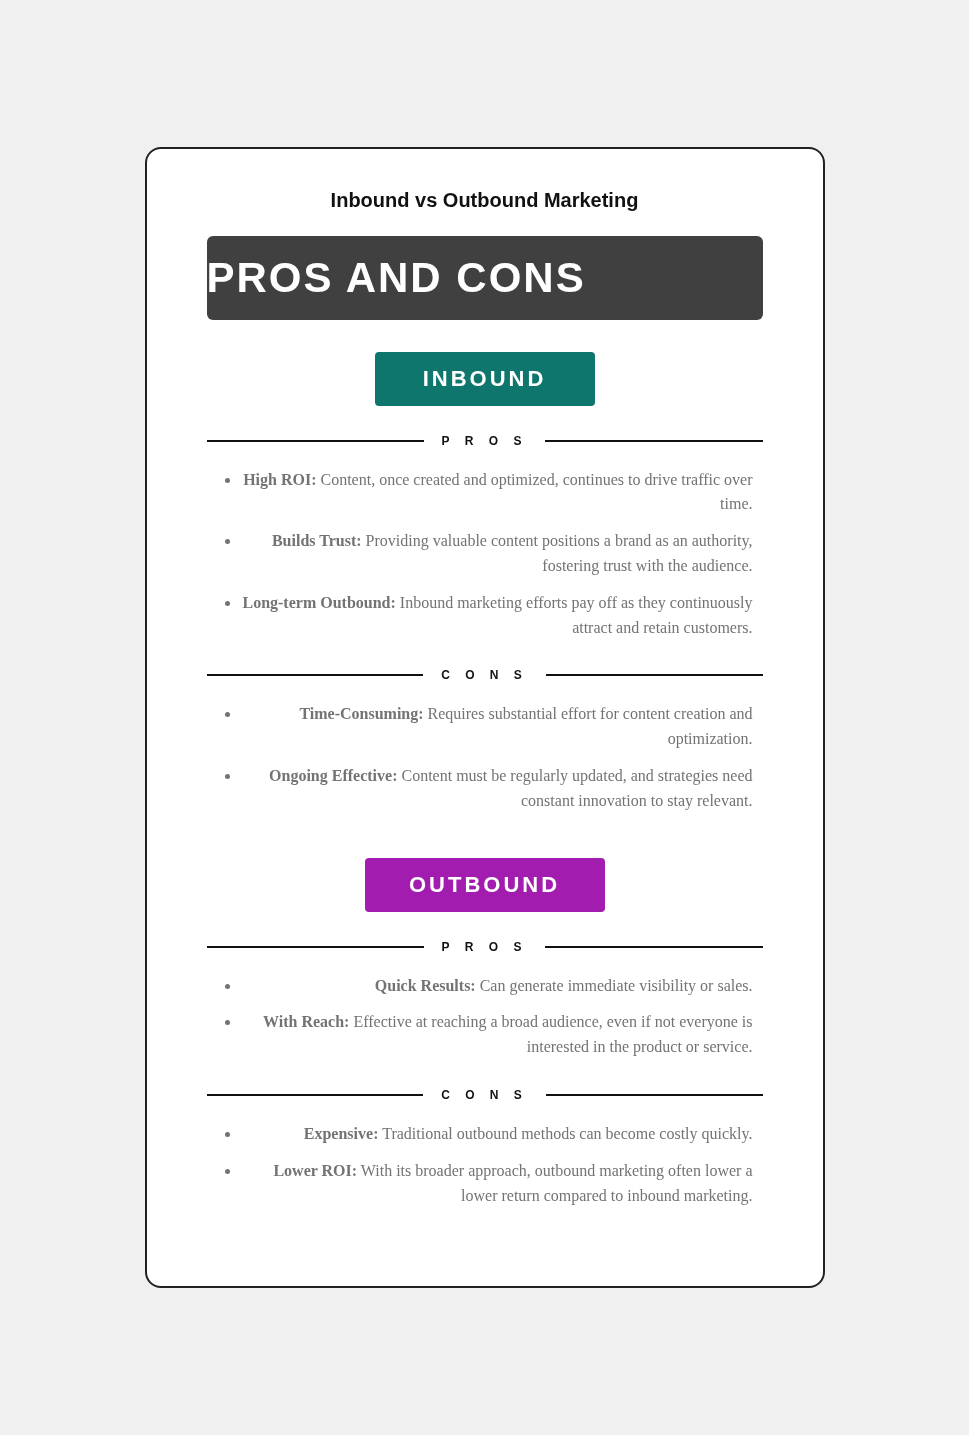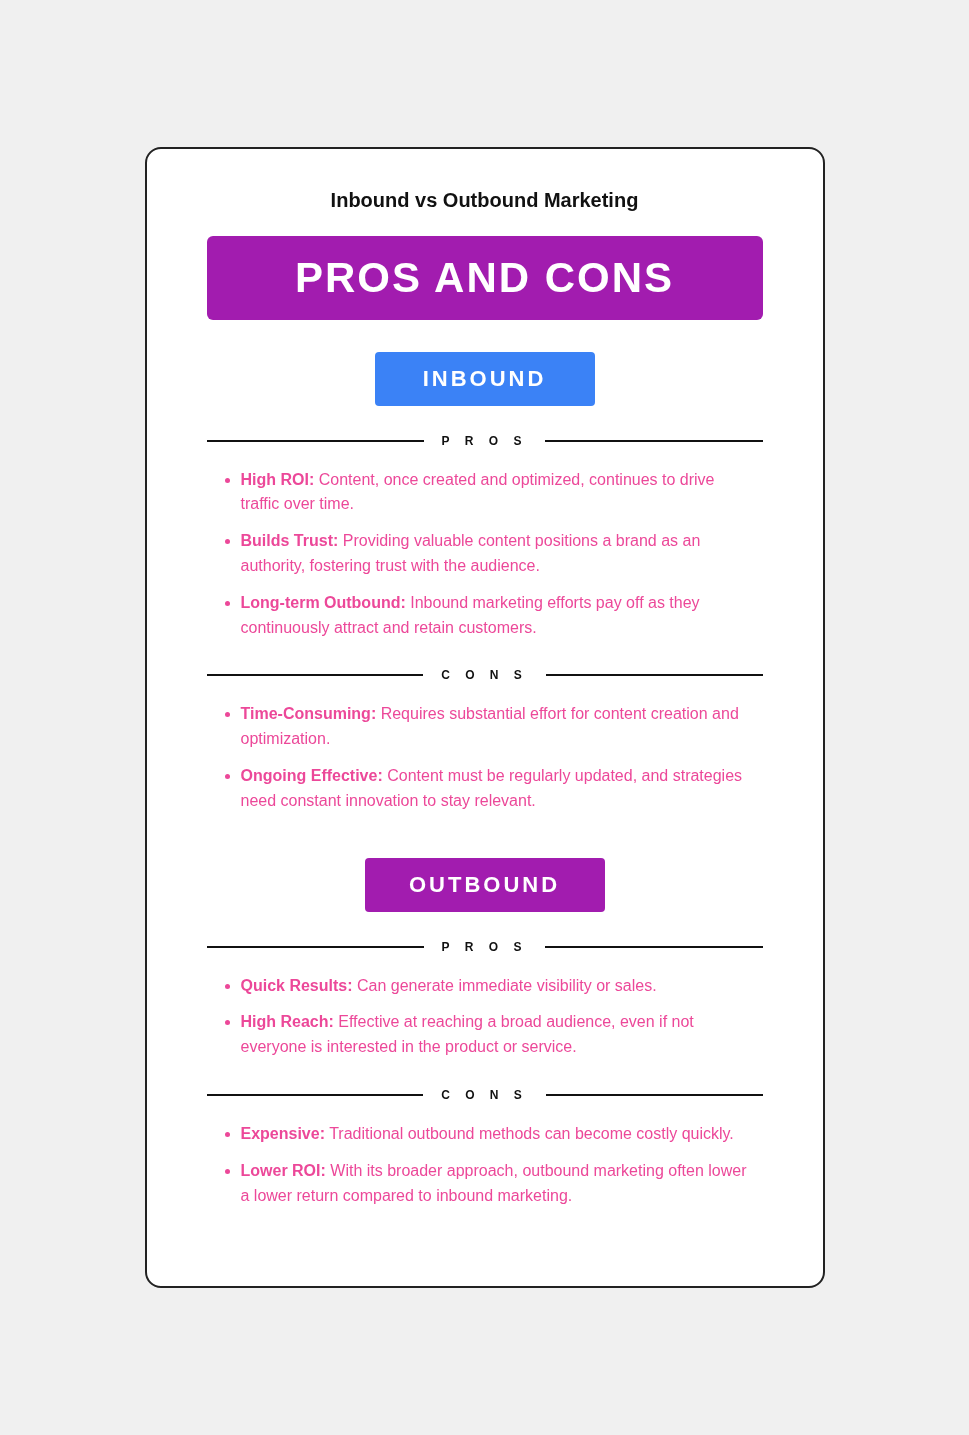--- a/index.html
+++ b/index.html
@@ -28,44 +28,44 @@
     .main-title {
       text-align: center;
       font-size: 20px;
       font-weight: bold;
       font-family: Arial, sans-serif;
       color: #111;
       margin-bottom: 24px;
     }
 
     .pros-cons-badge {
-      background: #a21caf;
+      background: #404040;
       border-radius: 6px;
-      text-align: center;
+      text-align: left;
       padding: 18px 0;
       margin-bottom: 32px;
     }
 
     .pros-cons-badge-text {
       color: #fff;
       font-size: 42px;
       font-weight: 900;
       font-family: Arial, sans-serif;
       letter-spacing: 2px;
     }
 
     .section-badge {
       border-radius: 4px;
       text-align: center;
       padding: 14px 0;
       margin-bottom: 28px;
     }
 
     .inbound-badge {
-      background: #3b82f6;
+      background: #0f766e;
       width: 220px;
       margin: 12px auto 28px auto;
     }
 
     .outbound-badge {
       background: #a21caf;
       width: 240px;
       margin: 0 auto 28px auto;
     }
 
@@ -103,24 +103,25 @@
       padding: 0 10px;
     }
 
     .list-section ul {
       list-style: disc;
       padding-left: 24px;
     }
 
     .list-section ul li {
       font-size: 16px;
-      font-family: Liberation Sans, sans-serif;
-      color: #ec4899;
+      font-family: Liberation Serif, serif;
+      color: #737373;
       margin-bottom: 12px;
       line-height: 1.55;
+      text-align: right;
     }
 
     .list-section ul li .bold-term {
       font-weight: bold;
     }
 
     .section-gap {
       margin-bottom: 44px;
     }
   </style>
@@ -185,21 +186,21 @@
     <span class="divider-label">P R O S</span>
     <div class="divider-line"></div>
   </div>
 
   <div class="list-section">
     <ul>
       <li>
         <span class="bold-term">Quick Results:</span><span> Can generate immediate visibility or sales.</span>
       </li>
       <li>
-        <span class="bold-term">High Reach:</span><span> Effective at reaching a broad audience, even if not everyone is interested in the product or service.</span>
+        <span class="bold-term">With Reach:</span><span> Effective at reaching a broad audience, even if not everyone is interested in the product or service.</span>
       </li>
     </ul>
   </div>
 
   <div class="divider-row">
     <div class="divider-line"></div>
     <span class="divider-label">C O N S</span>
     <div class="divider-line"></div>
   </div>
 

